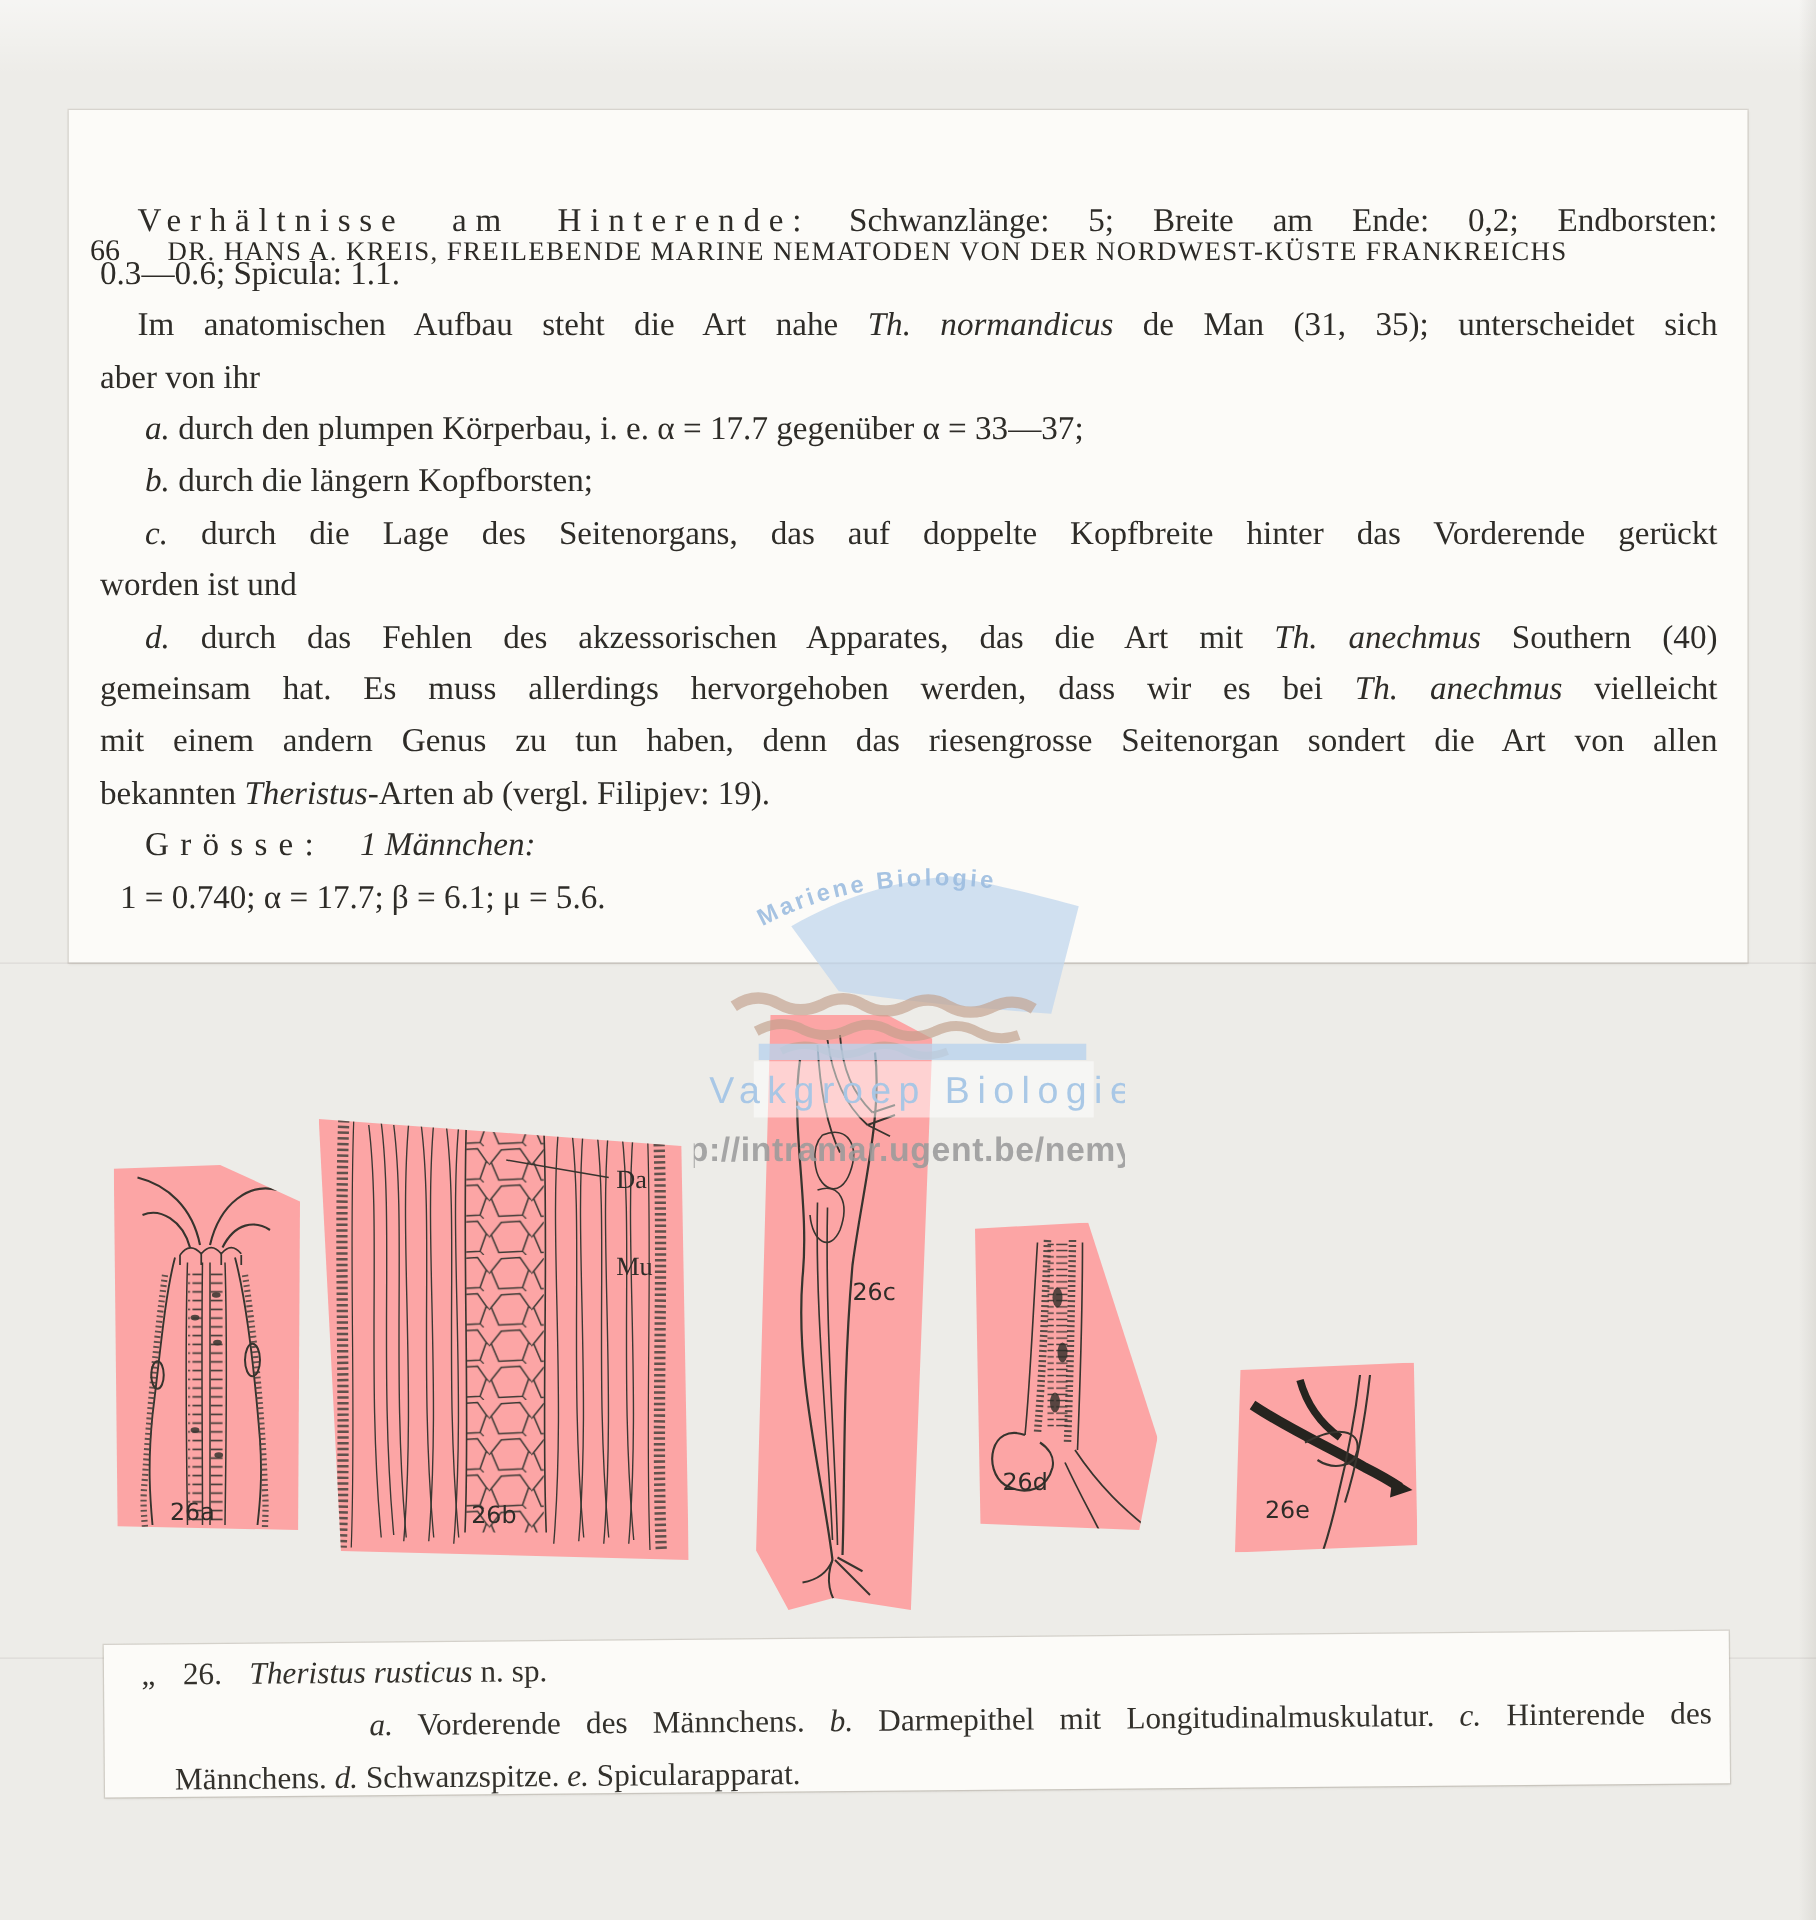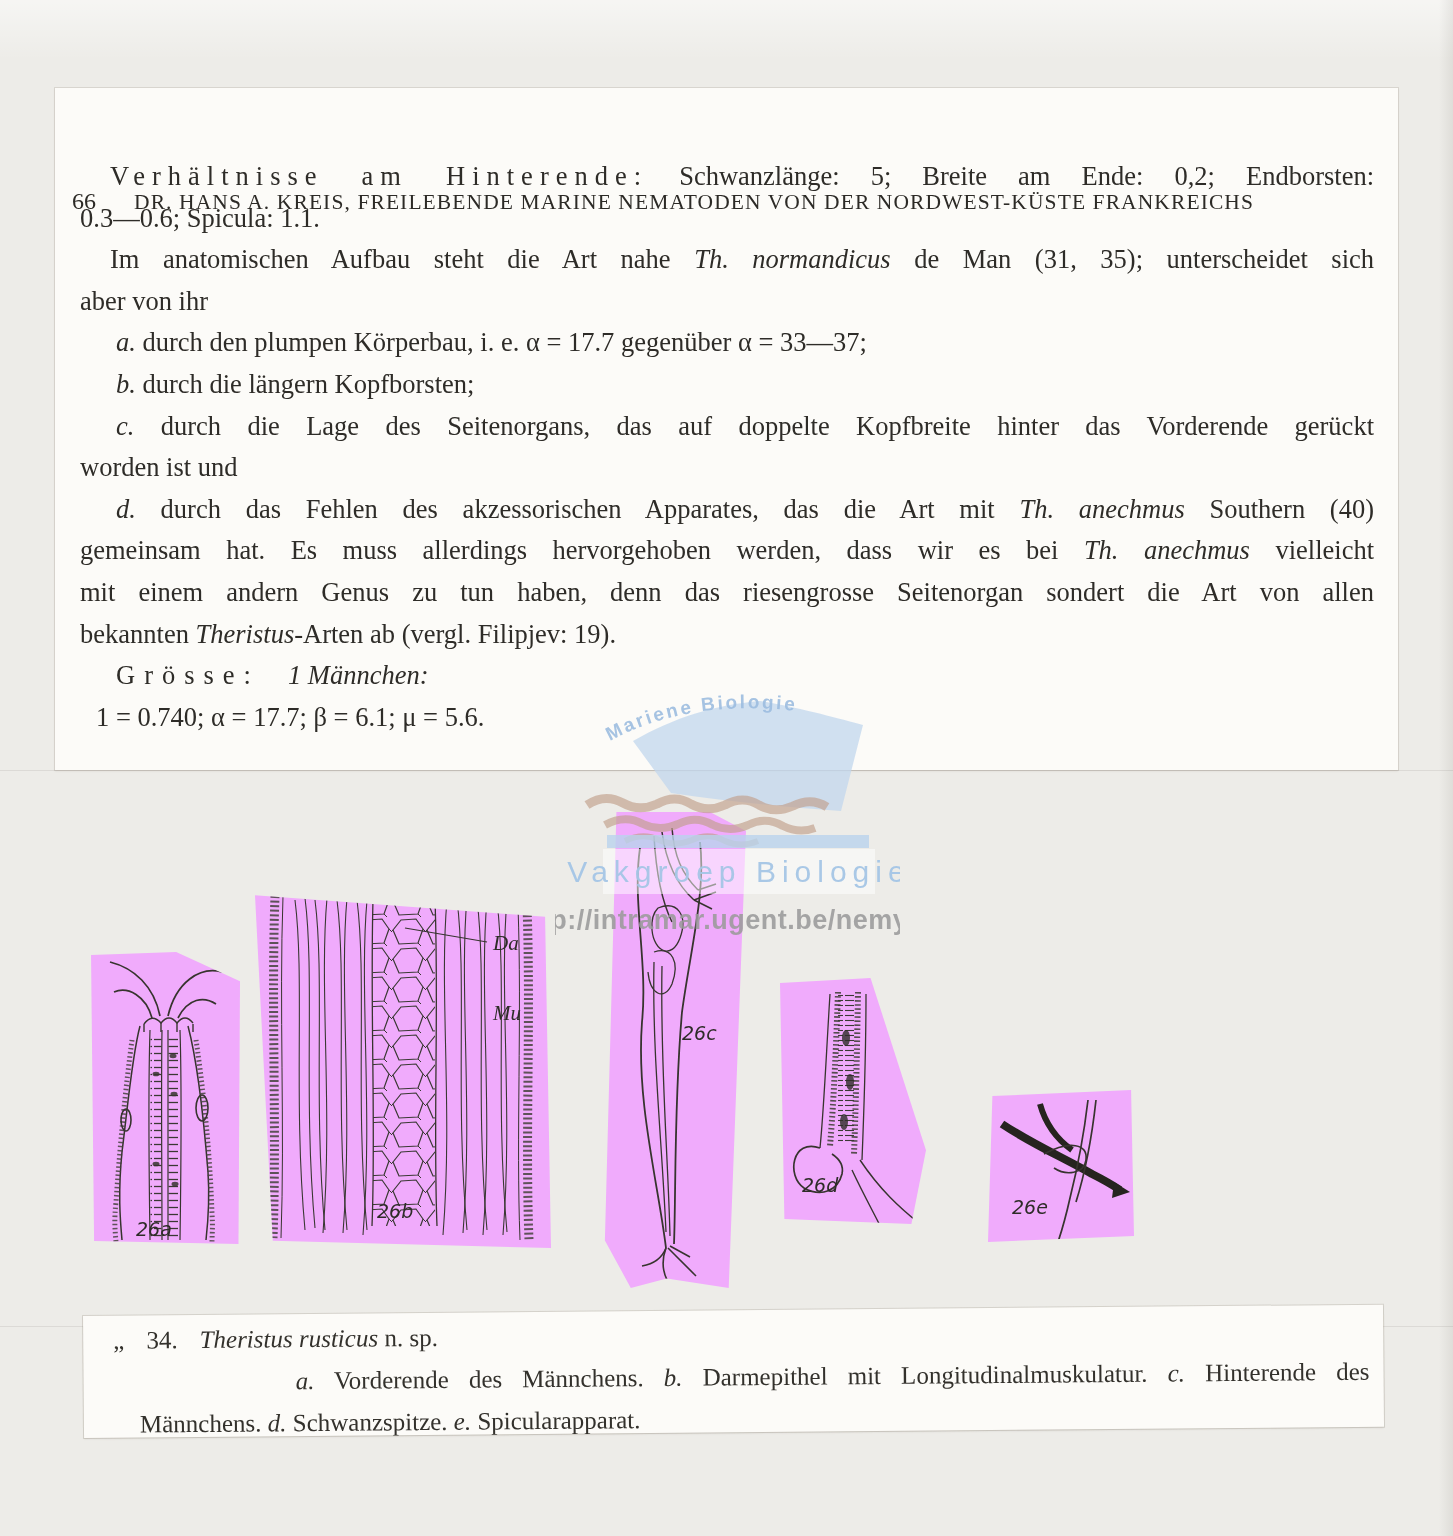--- a/index.html
+++ b/index.html
@@ -25,21 +25,21 @@
   .bl{height:41.6px;line-height:41.6px;font-size:26.5px;white-space:nowrap;color:#2e2c28;}
   .jl{text-align:justify;text-align-last:justify;}
   .ll{text-align:left;}
   .ind{display:inline-block;width:30px;}
   .ind2{display:inline-block;width:36px;}
   .ind3{display:inline-block;width:16px;}
   .sp{letter-spacing:7px;}
   .sp2{letter-spacing:9px;}
   .it{font-style:italic;}
   .gap28{display:inline-block;width:28px;}
-  .figure{position:absolute;background:#f0abfc;z-index:10;font-style:italic;}
+  .figure{position:absolute;background:#fca5a5;z-index:10;}
   .figure svg{display:block;}
   .ink{stroke:#37342e;fill:none;}
   .hairline{position:absolute;left:0;width:1453px;height:1px;background:rgba(110,104,94,.13);}
   #caption-strip{left:83px;top:1316px;width:1300px;height:122px;z-index:12;
     transform:rotate(-0.5deg);transform-origin:left top;
     box-shadow:0 0 0 1px rgba(160,152,138,.3), 0 1px 2px rgba(120,112,100,.2);
     padding:0;box-sizing:border-box;}
   .cl{position:absolute;left:12px;right:14px;height:38px;line-height:38px;font-size:25px;white-space:nowrap;color:#33312c;}
   #cap-line2{text-align:justify;text-align-last:justify;}
   .capind1{display:inline-block;width:18px;}
@@ -71,21 +71,21 @@
     <div class="bl jl"><span>mit einem andern Genus zu tun haben, denn das riesengrosse Seitenorgan sondert die Art von allen</span></div>
     <div class="bl ll"><span>bekannten</span> <span class="it">Theristus</span><span>-Arten ab (vergl. Filipjev: 19).</span></div>
     <div class="bl ll"><span class="ind2"></span><span class="sp2">Grösse:</span><span class="gap28"></span><span class="it">1 Männchen:</span></div>
     <div class="bl ll"><span class="ind3"></span><span>1 = 0.740; α = 17.7; β = 6.1; μ = 5.6.</span></div>
   </div>
 </div>
 
 <div class="hairline" style="top:770px;"></div>
 <div class="hairline" style="top:1326px;"></div>
 
-<div class="figure" style="left:88px;top:952px;width:152px;height:292px;clip-path:polygon(2% 1%,58% 0%,100% 10%,99% 100%,4% 99%);">
+<div class="figure" style="left:88px;top:932px;width:152px;height:292px;clip-path:polygon(2% 1%,58% 0%,100% 10%,99% 100%,4% 99%);">
   <svg width="152" height="292" viewBox="0 0 152 292">
     <defs>
       <pattern id="rungsA" width="13" height="7" patternUnits="userSpaceOnUse">
         <path d="M1 3.5h11" stroke="#3a3833" stroke-width="1.3" fill="none"></path>
       </pattern>
     </defs>
     <g class="ink" stroke-width="1.7">
       <path d="M72 64 C66 34 46 16 22 10"></path>
       <path d="M80 64 C88 30 112 14 134 20"></path>
       <path d="M64 66 C58 44 40 34 26 40"></path>
@@ -246,21 +246,21 @@
       <path d="M100 10 C96 44 90 76 82 108 C78 126 74 140 70 152"></path>
       <path d="M108 10 C104 46 98 80 88 112"></path>
       <path d="M56 64 C82 50 100 54 98 70 C96 84 78 86 66 78"></path>
     </g>
     <text x="24" y="124" font-family="'DejaVu Sans',sans-serif" font-size="19" fill="#2e2c28">26e</text>
   </svg>
 </div>
 
 <div class="strip" id="caption-strip">
   <div class="cl" style="top:6px;">
-    <span class="capind1"></span><span>„</span><span class="capgap"></span><span>34.</span><span class="capgap"></span><span class="it">Theristus rusticus</span> <span>n. sp.</span>
+    <span class="capind1"></span><span>„</span><span class="capgap"></span><span>26.</span><span class="capgap"></span><span class="it">Theristus rusticus</span> <span>n. sp.</span>
   </div>
   <div class="cl" id="cap-line2" style="top:48px;">
     <span class="capind2"></span><span class="it">a.</span> <span>Vorderende des Männchens.</span> <span class="it">b.</span> <span>Darmepithel mit Longitudinalmuskulatur.</span> <span class="it">c.</span> <span>Hinterende des</span>
   </div>
   <div class="cl" style="top:90px;">
     <span class="capind3"></span><span>Männchens.</span> <span class="it">d.</span> <span>Schwanzspitze.</span> <span class="it">e.</span> <span>Spicularapparat.</span>
   </div>
 </div>
 
 <svg id="watermark" width="345" height="270" viewBox="0 0 345 270">

